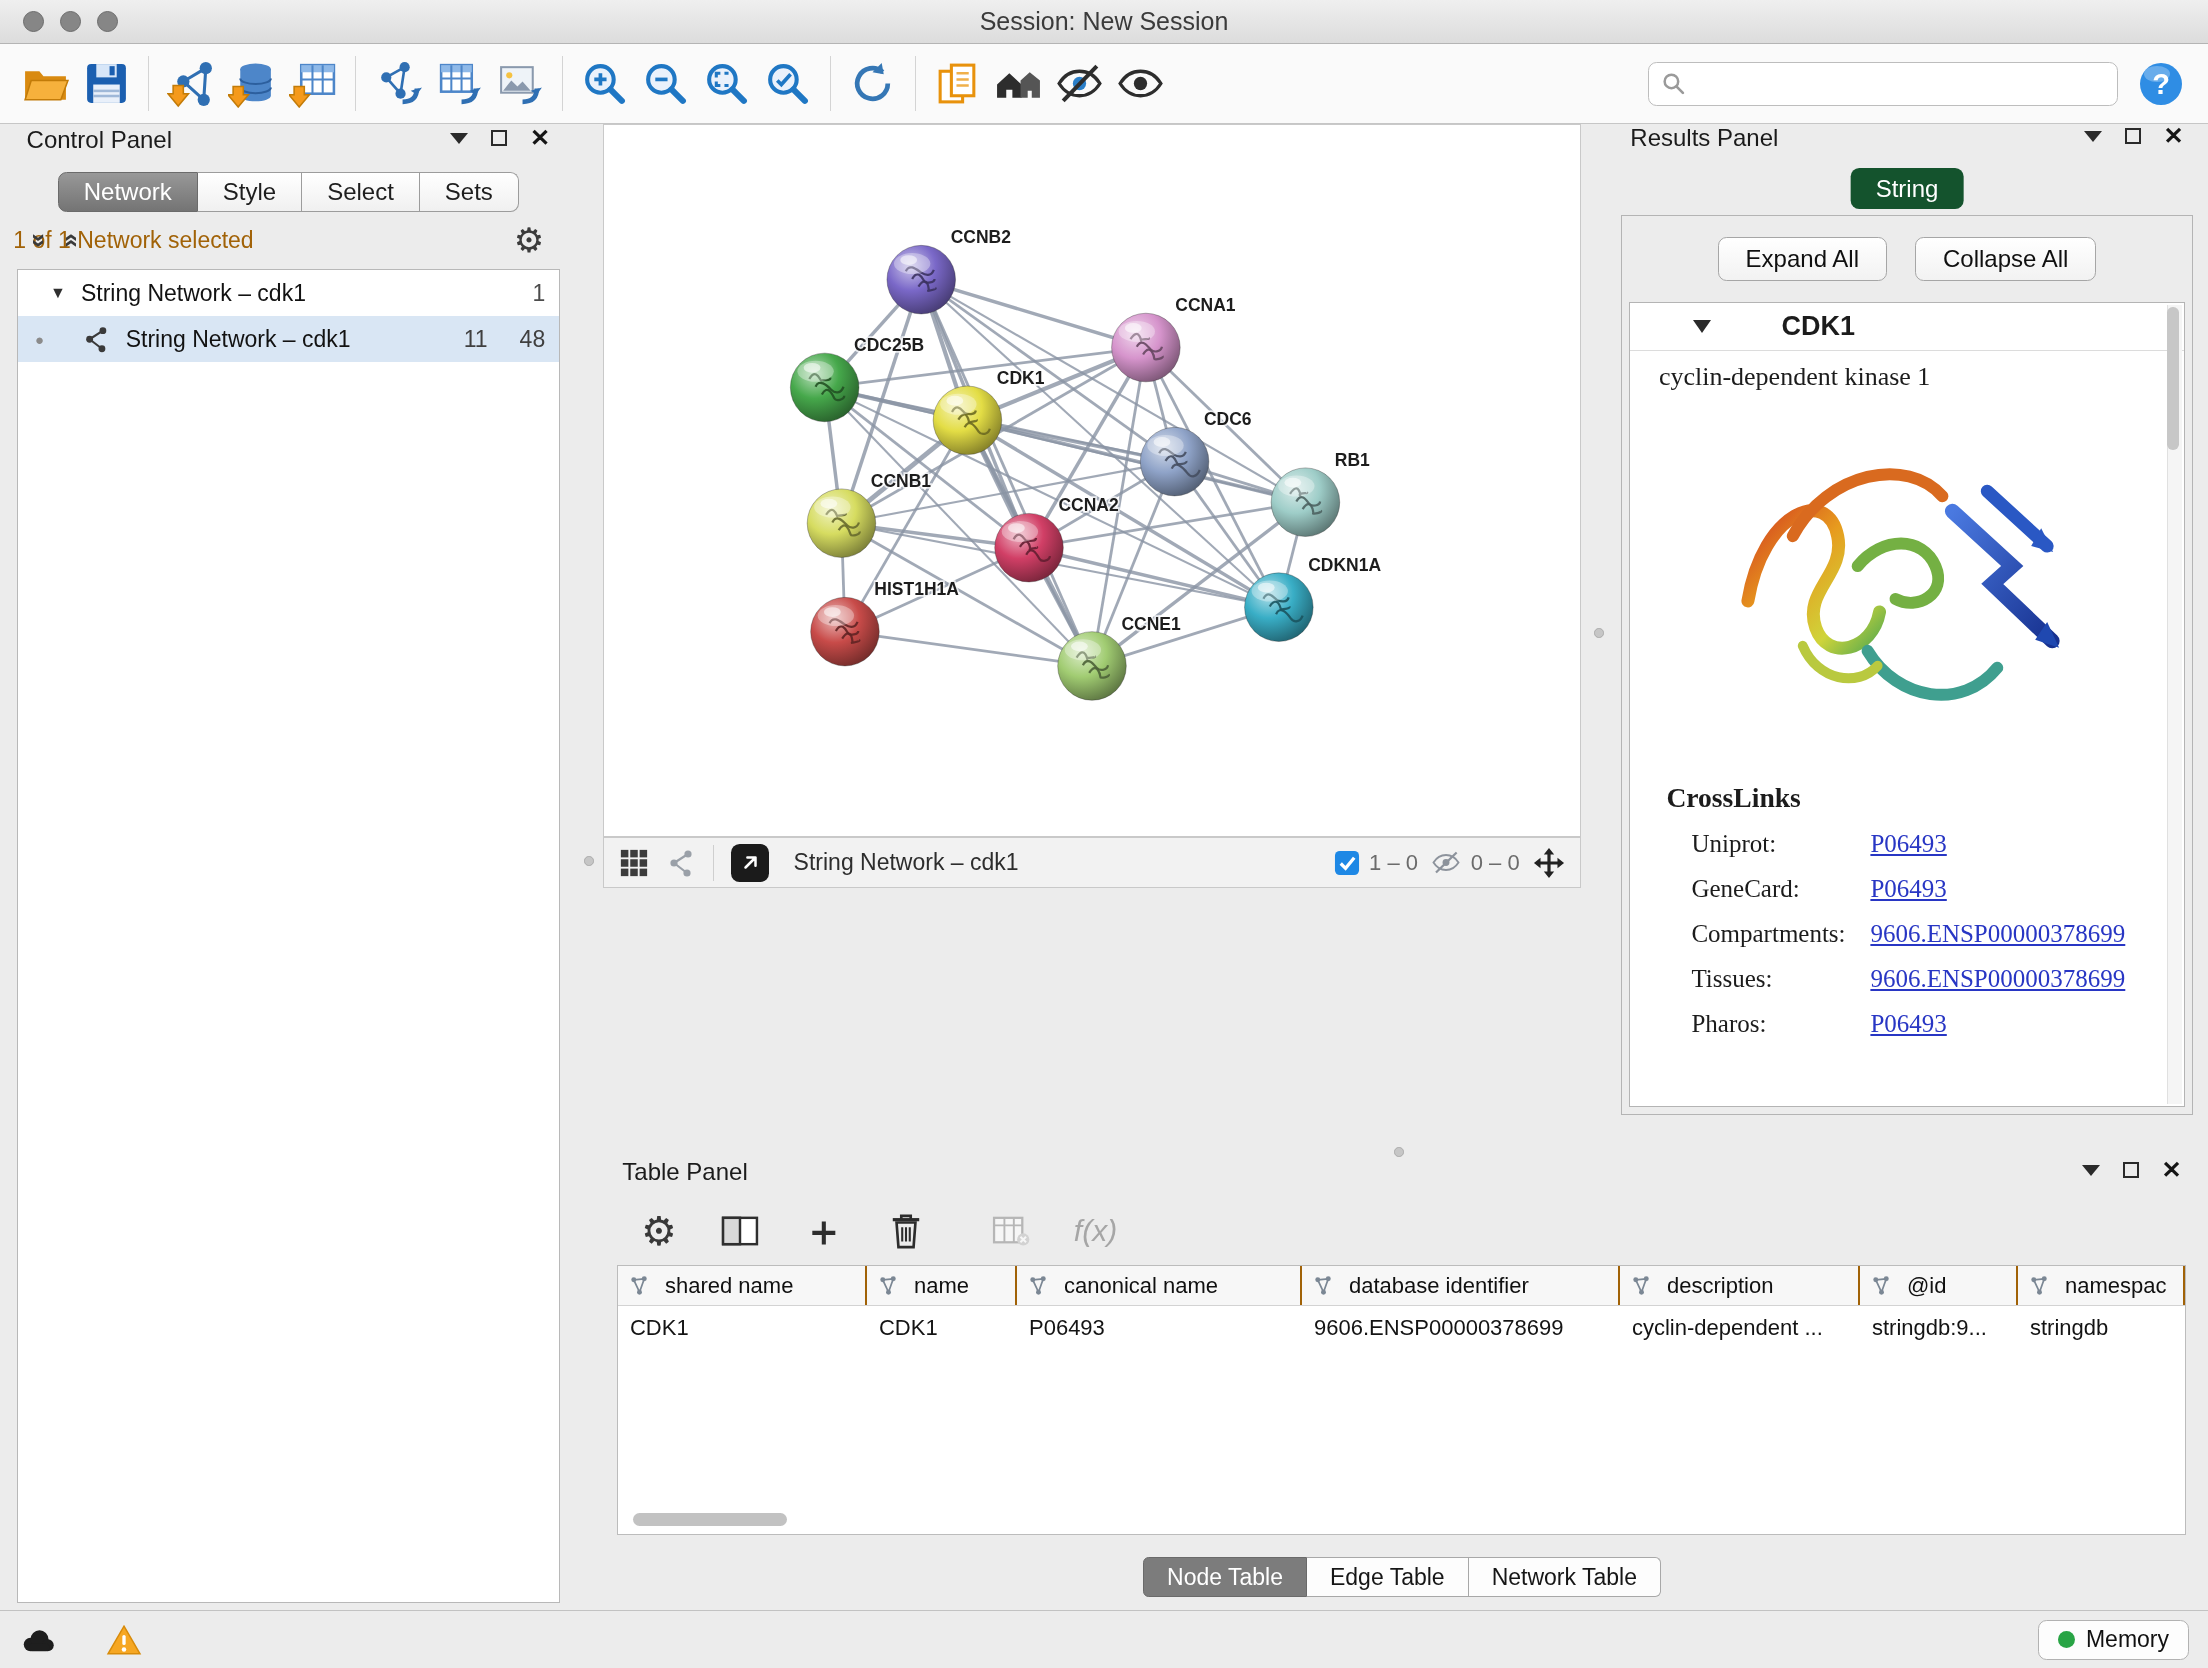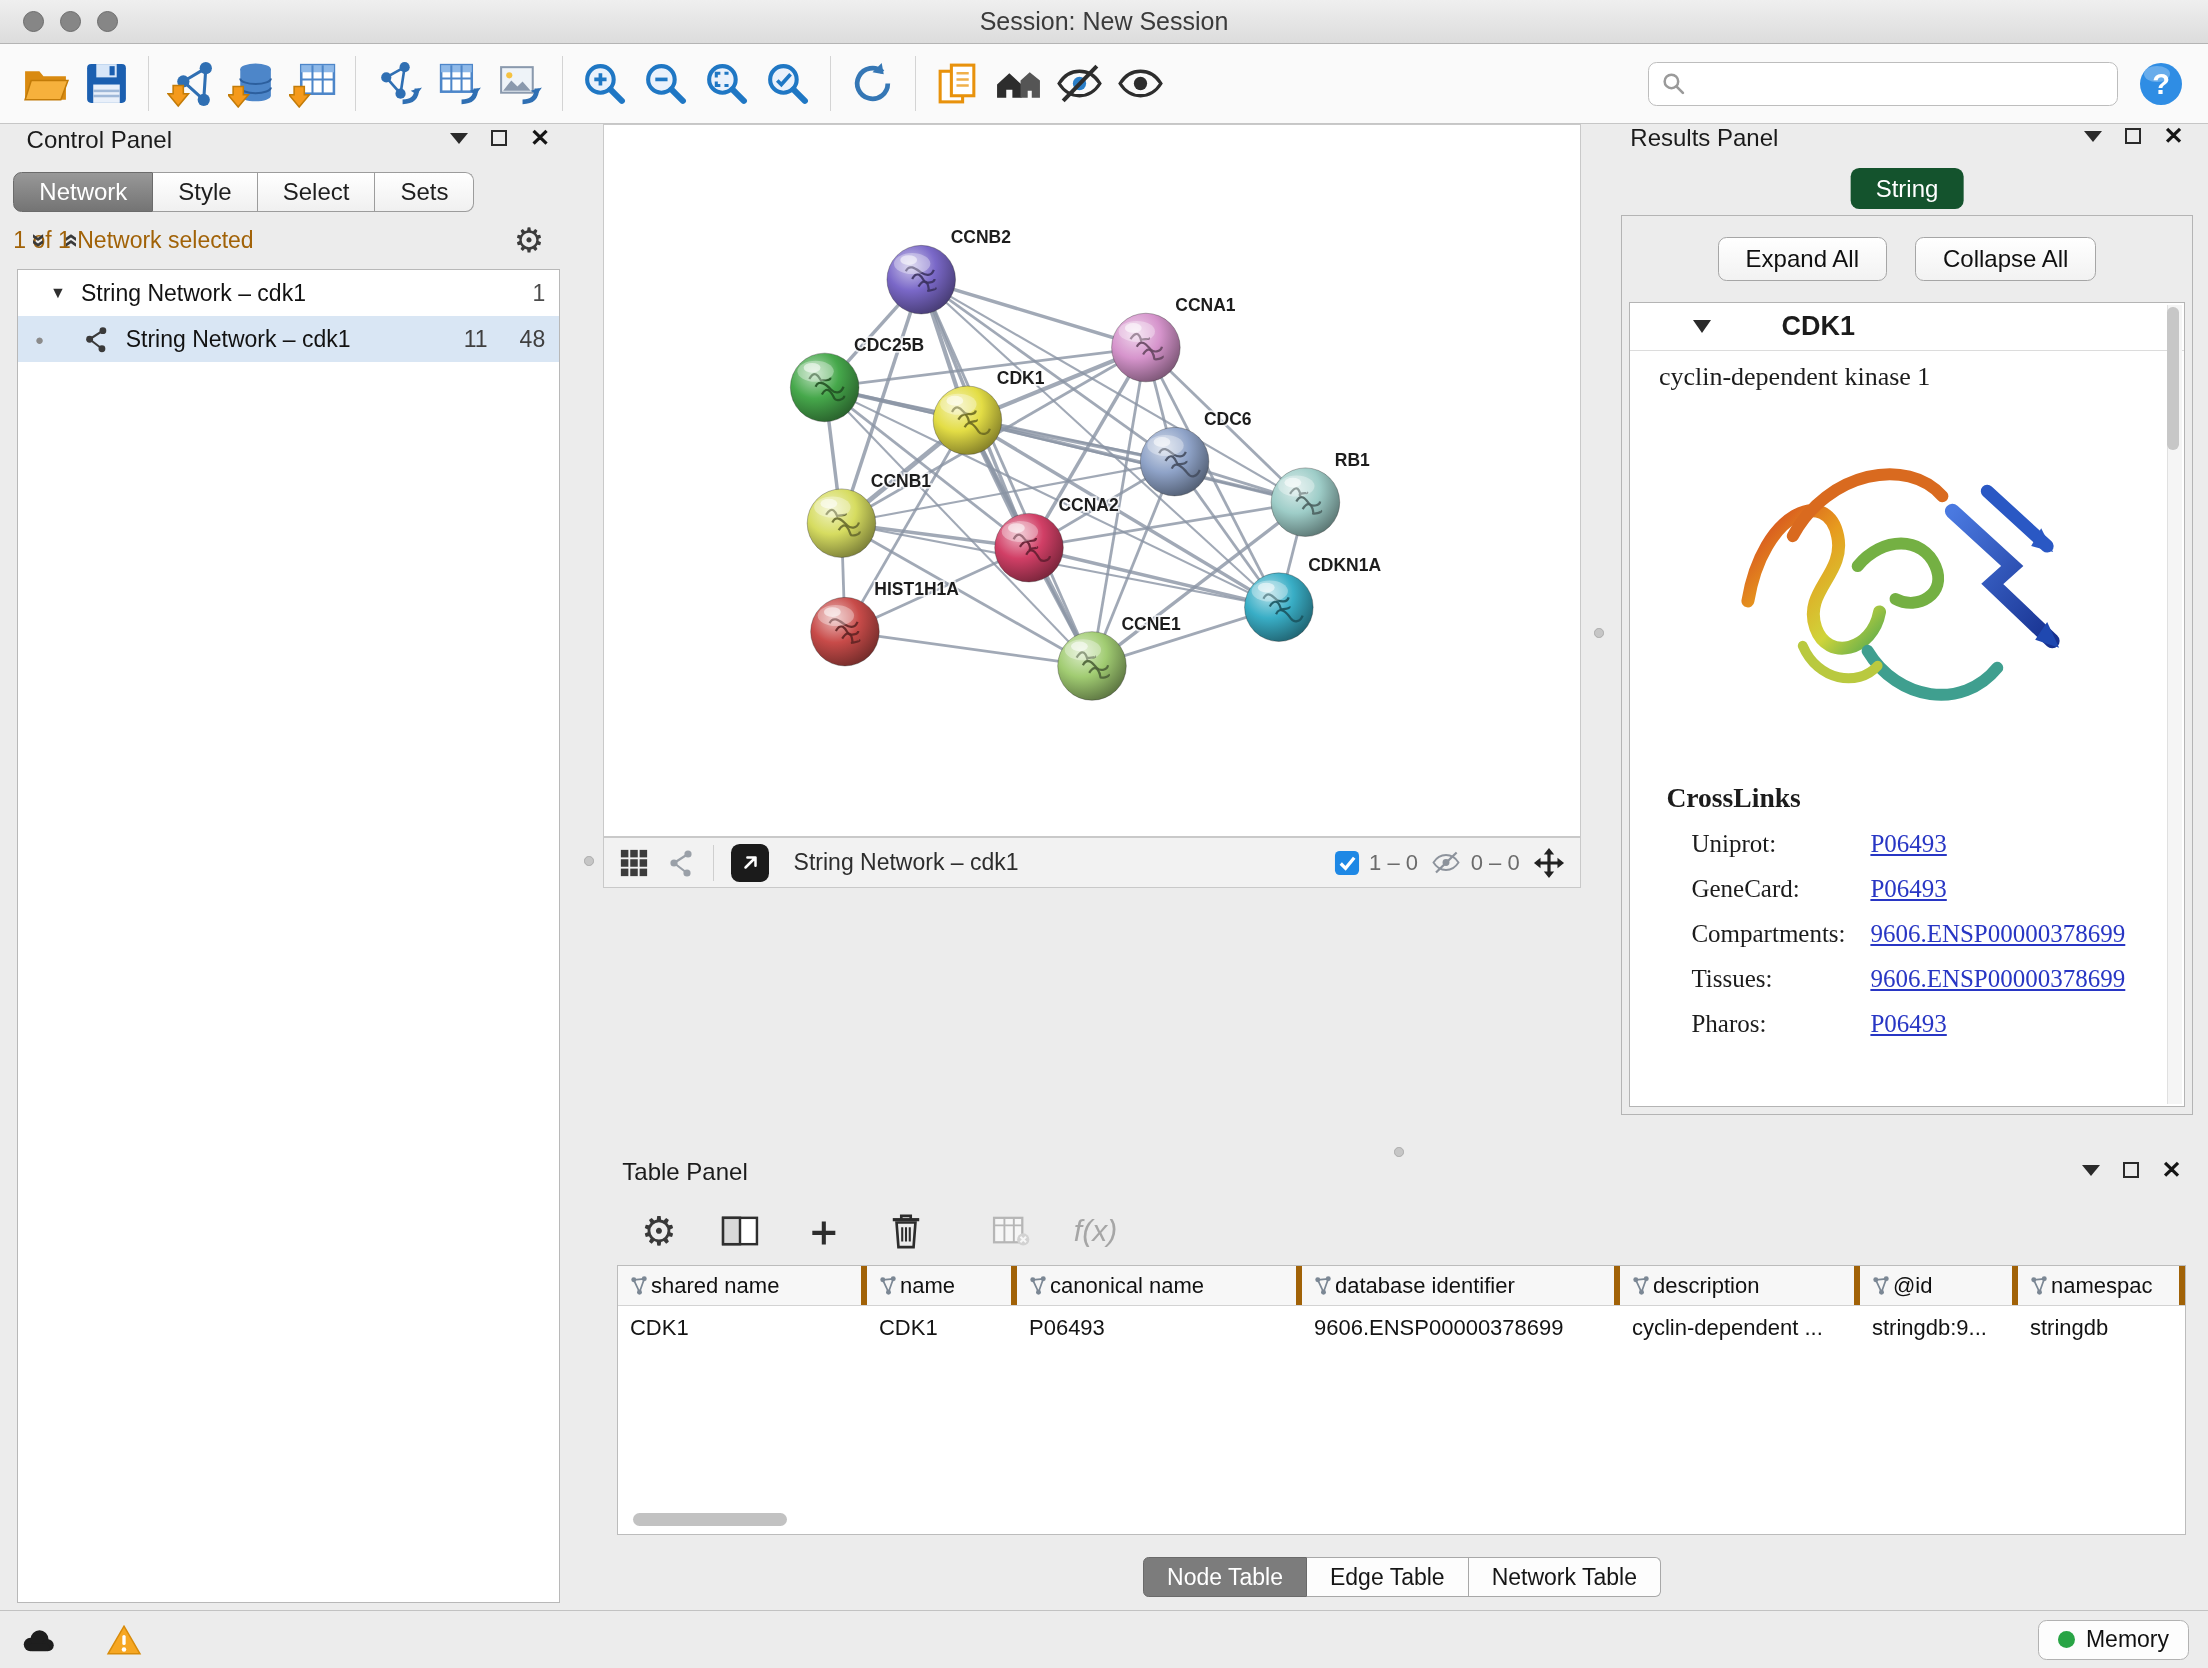--- a/index.html
+++ b/index.html
@@ -42,21 +42,21 @@
   
   .panel-header { height:42px; display:flex; align-items:flex-start; padding:0 13.3px; gap:9.5px; }
   .panel-title { font-size:24px; color:#1b1b1b; }
   .panel-icons { margin-left:auto; display:flex; align-items:center; gap:23px; }
   .icon-tri { width:0; height:0; border-left:9.5px solid transparent; border-right:9.5px solid transparent; border-top:11.4px solid #2a2a2a; }
   .icon-sq { width:16px; height:16px; border:2.4px solid #2a2a2a; }
   .icon-x { font-size:24px; font-weight:bold; color:#151515; line-height:1; }
 
   
   .control-panel { position:absolute; left:13.3px; top:126px; width:550px; bottom:61px; }
-  .cp-tabs { display:flex; margin-top:3.8px; }
+  .cp-tabs { display:flex; justify-content:center; margin-top:3.8px; }
   .cp-tab {
     height:40px; padding:0 25px; display:flex; align-items:center;
     font-size:24px; color:#1e1e1e;
     border:1.4px solid #9c9c9c; border-left-width:0;
     background:linear-gradient(#ffffff,#f0f0f0);
   }
   .cp-tab:first-child { border-left-width:1.4px; border-radius:8.6px 0 0 8.6px; }
   .cp-tab:last-child  { border-radius:0 8.6px 8.6px 0; }
   .cp-tab.active { background:linear-gradient(#989898,#747474); color:#fff; border-color:#6b6b6b; }
   .cp-subrow { height:49px; display:flex; align-items:center; padding:0 19px; position:relative; margin-top:3.8px; }
@@ -121,21 +121,21 @@
   
   .table-panel { position:absolute; left:609px; top:1158px; width:1586px; height:447px; }
   .tp-toolbar { height:61px; display:flex; align-items:center; padding-left:32px; gap:44px; }
   .tp-icon { display:flex; align-items:center; justify-content:center; }
   .tp-gear { font-size:40px; color:#383838; line-height:1; }
   .tp-plus { font-size:42px; font-weight:bold; color:#2d2d2d; line-height:1; }
   .fx { font-family:Liberation Sans, sans-serif; font-style:italic; font-size:30px; color:#a6a6a6; }
   .dim { opacity:.55; }
   .table-box { position:absolute; top:107px; left:7.6px; right:9.5px; bottom:70px; background:#fff; border:1.4px solid #bcbcbc; overflow:hidden; }
   .thead { display:flex; height:40px; background:#f7f7f7; border-bottom:1px solid #d3d3d3; }
-  .th { display:flex; align-items:center; gap:1px; padding-left:11.4px; font-size:22px; color:#101010; border-right:6px solid #a16207; overflow:hidden; white-space:nowrap; }
+  .th { display:flex; align-items:center; gap:15px; padding-left:11.4px; font-size:22px; color:#101010; border-right:2px solid #a16207; overflow:hidden; white-space:nowrap; }
   .trow { display:flex; height:44px; }
   .td { display:flex; align-items:center; padding-left:12.4px; font-size:22px; color:#141414; overflow:hidden; white-space:nowrap; }
   .c0{width:249px;} .c1{width:150px;} .c2{width:285px;} .c3{width:318px;} .c4{width:240px;} .c5{width:158px;} .c6{flex:1;}
   .h-scroll { position:absolute; bottom:7.6px; left:15px; width:154px; height:13.3px; background:#c2c2c2; border-radius:6.7px; }
   .tp-tabs { position:absolute; bottom:7.6px; left:0; right:0; display:flex; justify-content:center; }
   .tp-tab {
     height:40px; padding:0 23px; display:flex; align-items:center;
     font-size:23px; color:#161616; background:#fdfdfd;
     border:1.4px solid #a8a8a8; border-left-width:0;
   }

